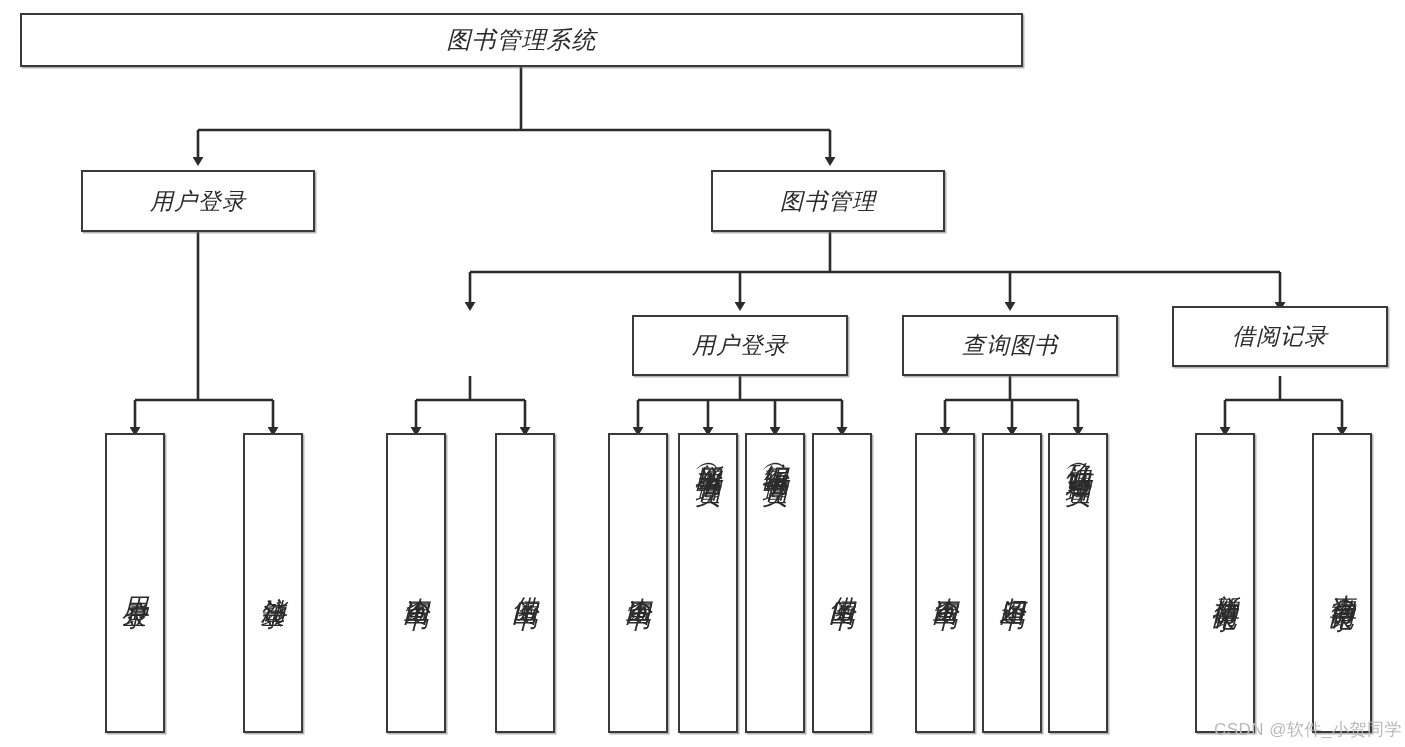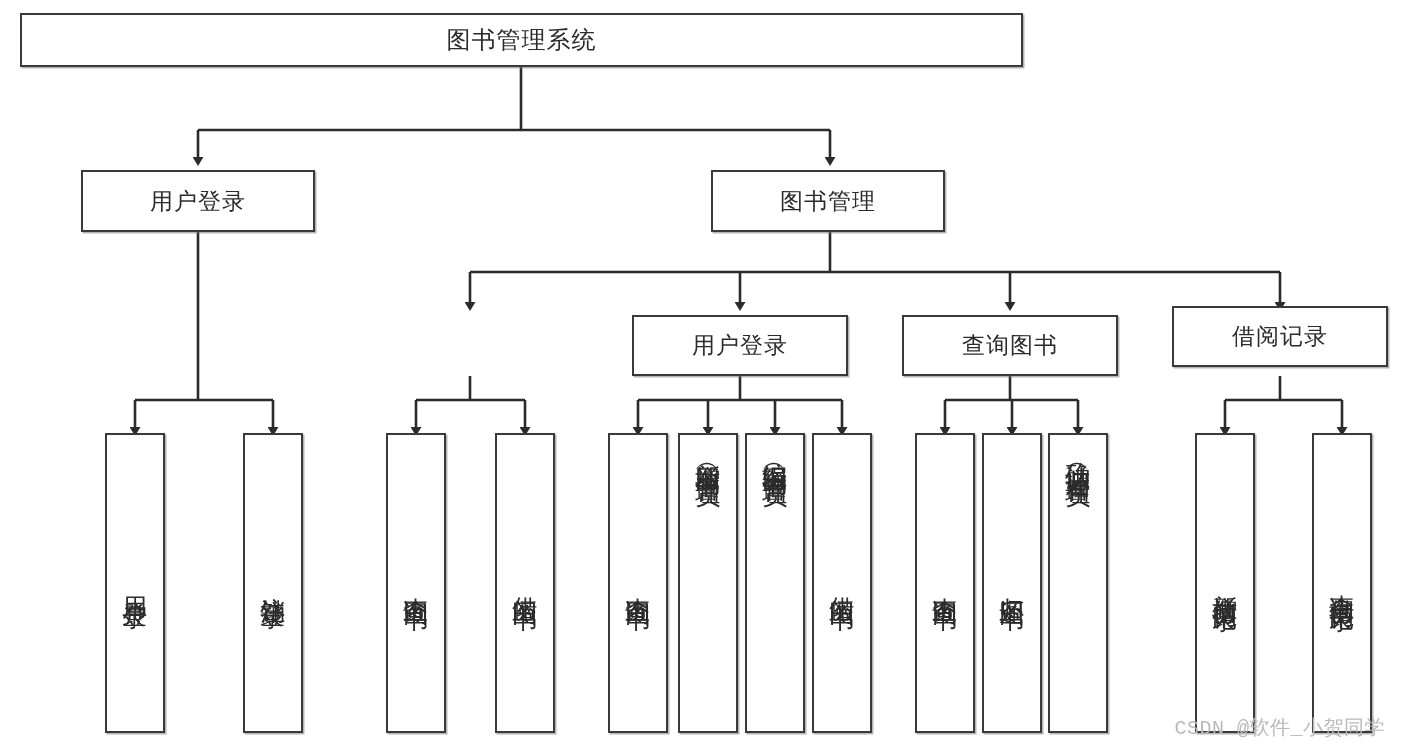--- a/index.html
+++ b/index.html
@@ -35,20 +35,21 @@
     display: flex;
     align-items: center;
     justify-content: center;
     color: #2b2b2b;
   }
   .node-label {
     display: block;
     text-align: center;
     line-height: 1.0;
     white-space: nowrap;
+    font-style: italic;
   }
   
   .node.horiz .node-label {
     font-size: 23px;
     letter-spacing: 1px;
   }
   .node.root .node-label {
     font-size: 24px;
   }
   
@@ -64,28 +65,27 @@
     letter-spacing: 3px;
     white-space: nowrap;
     margin: 0 auto;
   }
   .node.vert.centered {
     align-items: center;
     padding-top: 0;
   }
   #watermark {
     position: absolute;
-    right: 20px;
+    right: 3px;
     bottom: 6px;
-    font-size: 20px;
+    font-size: 17px;
     color: #b9b9b9;
     letter-spacing: 0.5px;
     white-space: nowrap;
     user-select: none;
-    font-family: Liberation Mono, monospace;
   }
 </style>
 </head>
 <body>
 
 <div id="diagram-root">
 
   <svg id="edge-layer" viewBox="0 0 1405 747" xmlns="http://www.w3.org/2000/svg">
     <defs>
       <marker id="arrow" markerWidth="9" markerHeight="11" refX="1" refY="5.5" orient="auto" markerUnits="userSpaceOnUse">

